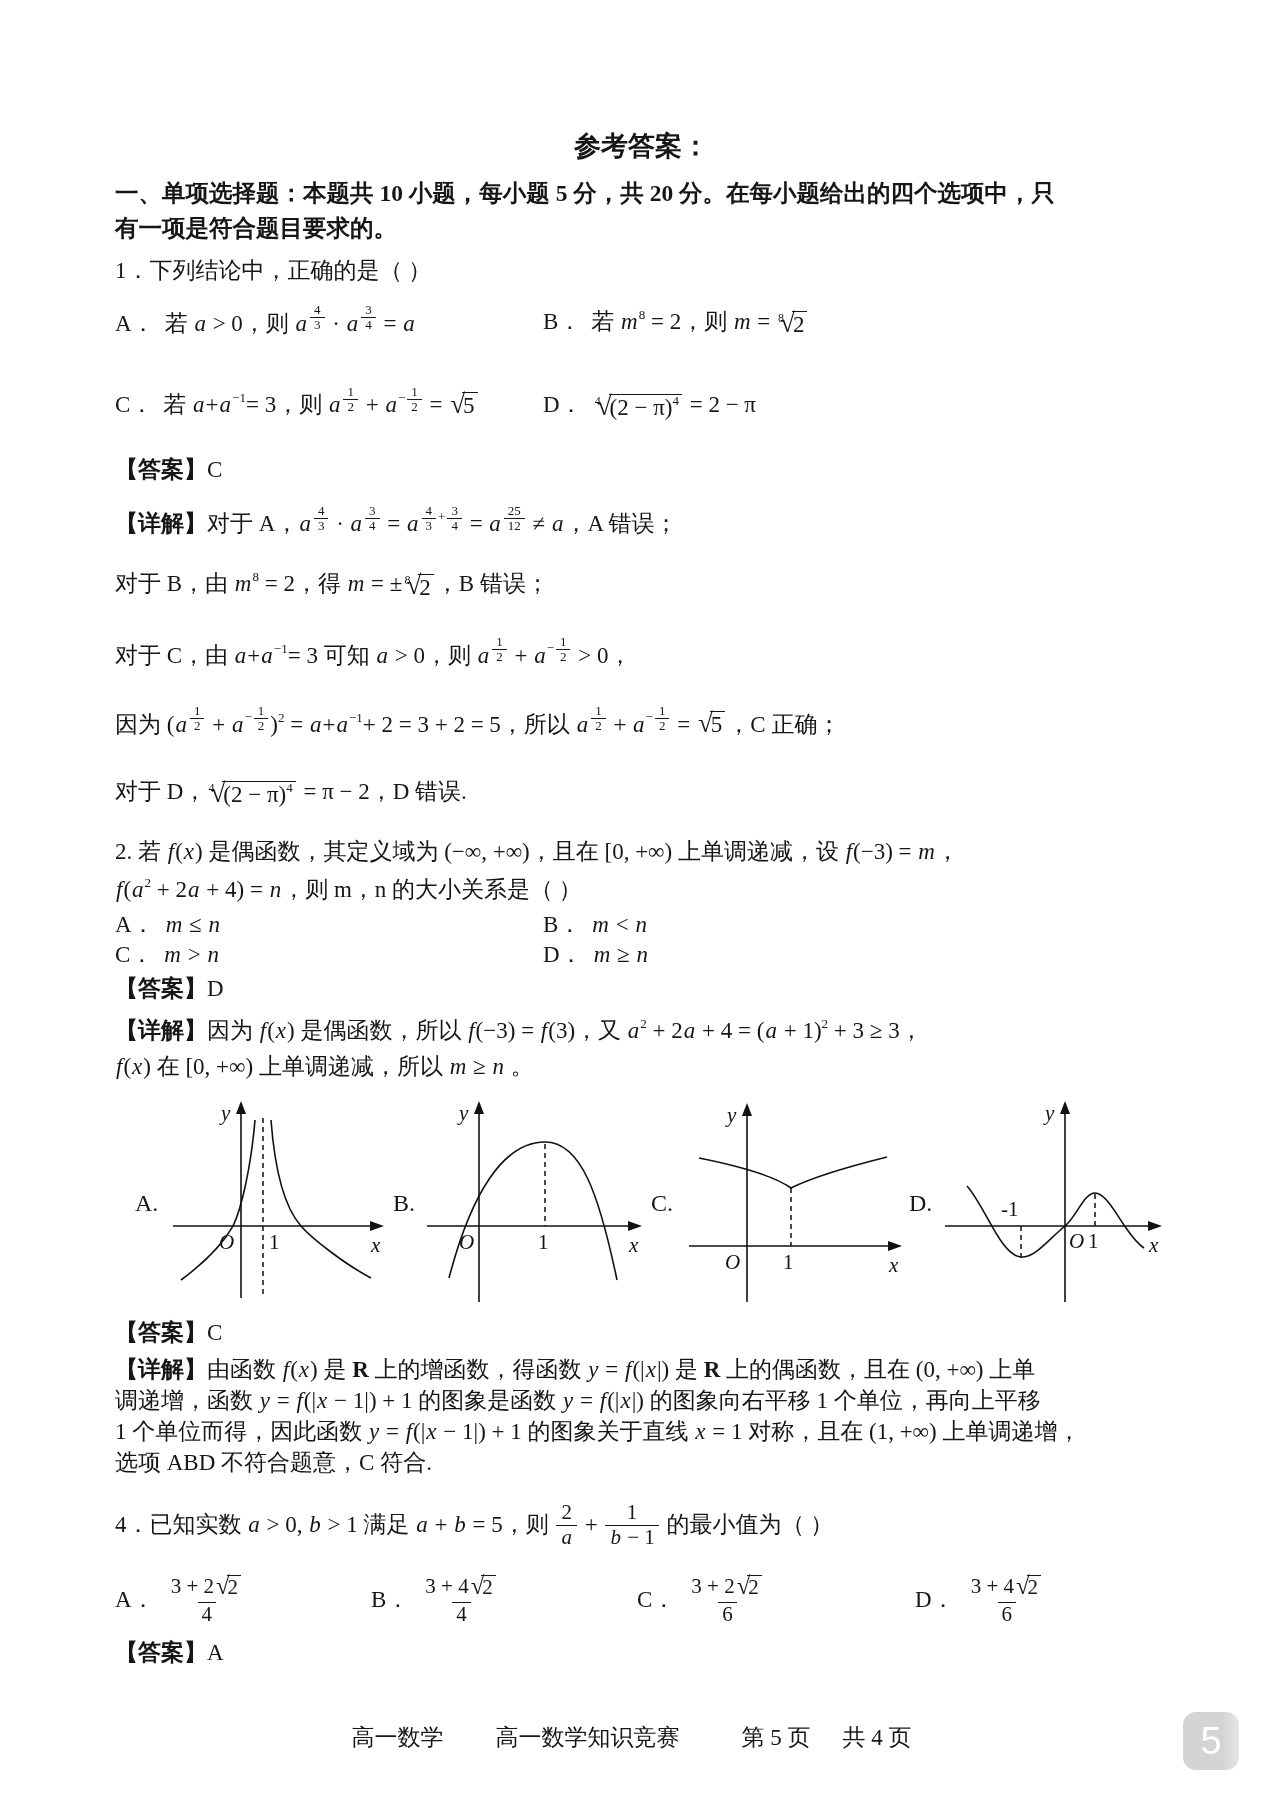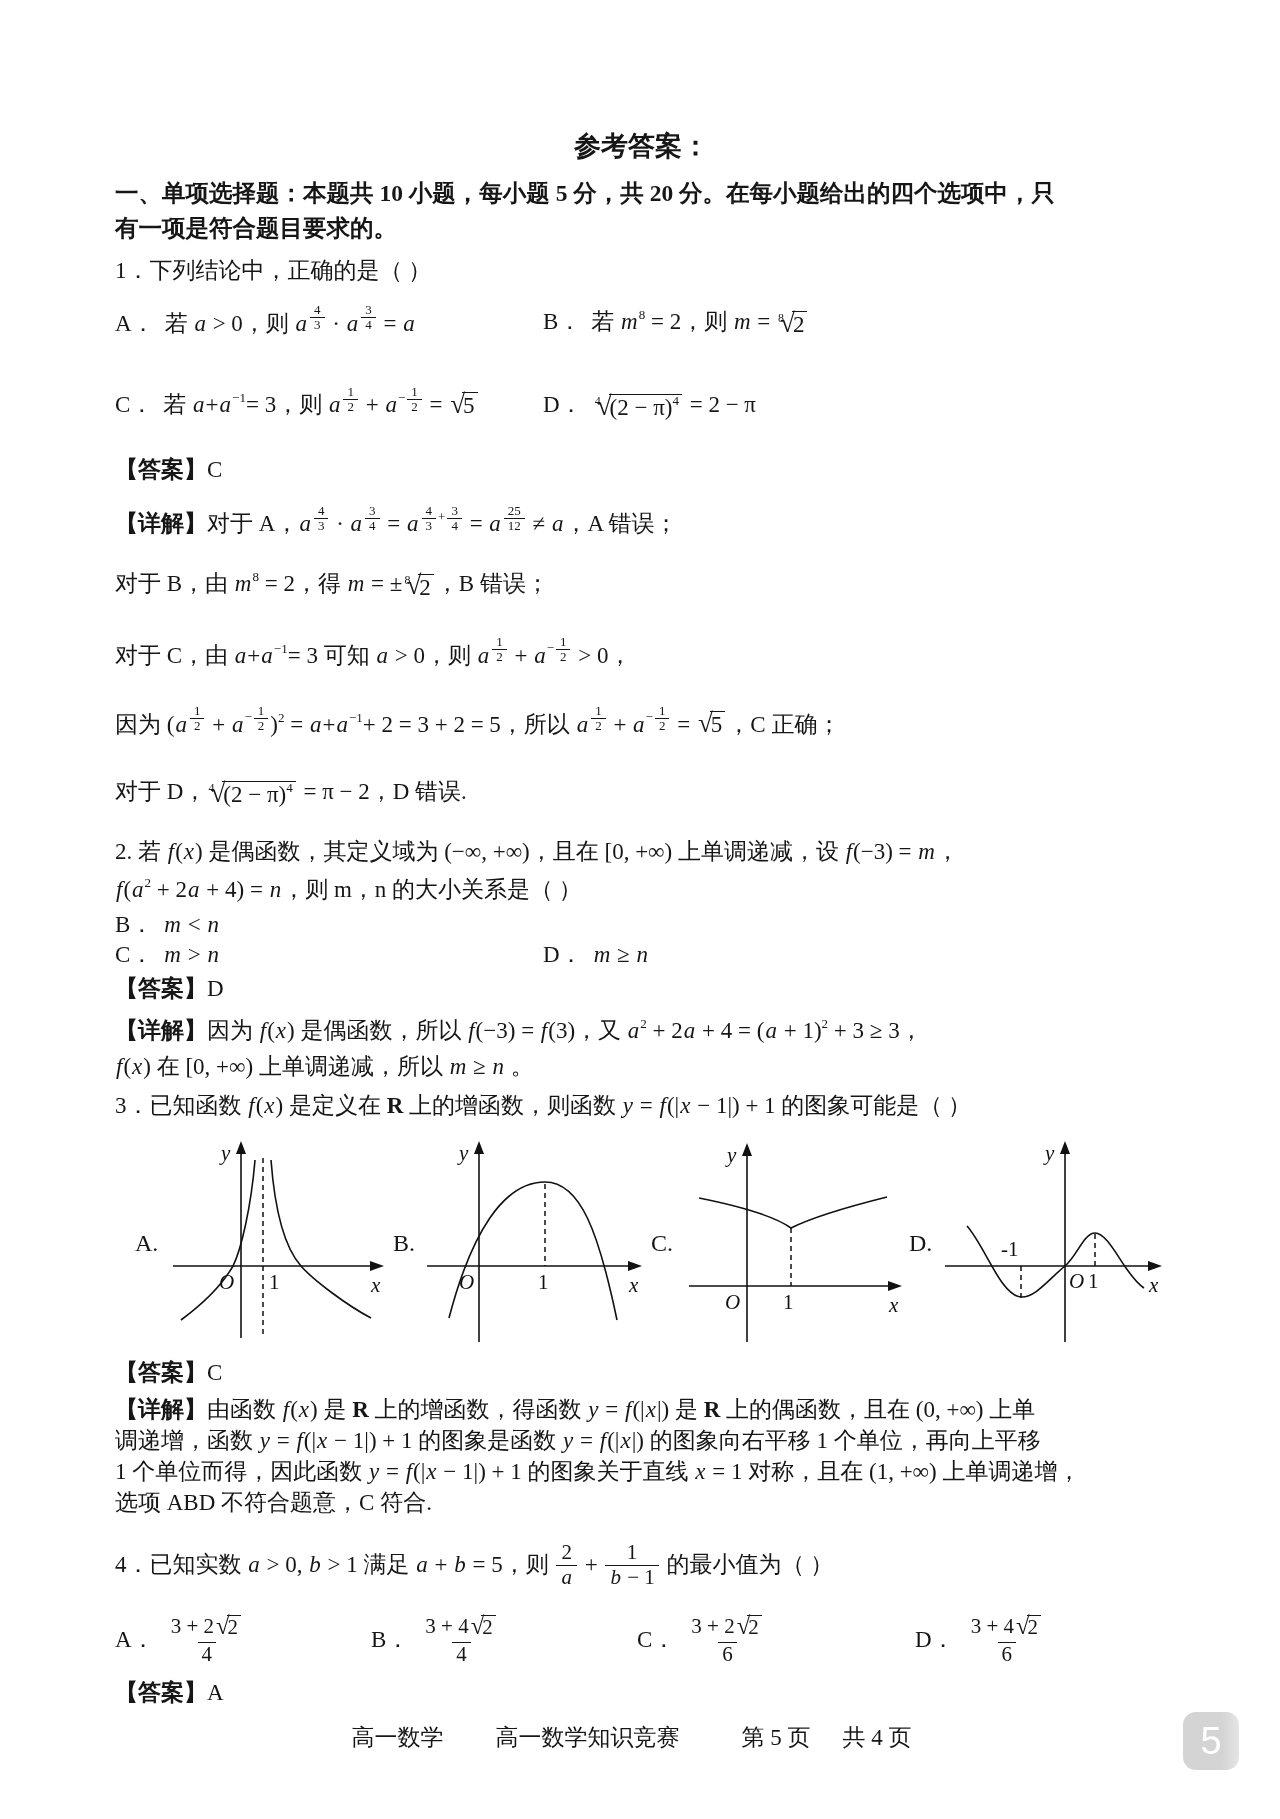--- a/index.html
+++ b/index.html
@@ -137,30 +137,30 @@
             <span class="fn">1</span>
             <span class="fd">2</span>
           </span></sup> + <i class="v">a</i><sup>−<span class="frac">
             <span class="fn">1</span>
             <span class="fd">2</span>
           </span></sup> = <span class="sqrt"><span class="rsign">√</span><span class="rbody">5</span></span>，C 正确；</div>
       <div class="bl" data-name="q1-explain-d">对于 D，<span class="sqrt"><span class="ridx">4</span><span class="rsign">√</span><span class="rbody">(2 − π)<sup>4</sup></span></span> = π − 2，D 错误.</div>
       <div class="bl" data-name="q2-stem-1">2. 若 <i class="v">f</i>(<i class="v">x</i>) 是偶函数，其定义域为 (−∞, +∞)，且在 [0, +∞) 上单调递减，设 <i class="v">f</i>(−3) = <i class="v">m</i>，</div>
       <div class="bl" data-name="q2-stem-2"><i class="v">f</i>(<i class="v">a</i><sup>2</sup> + 2<i class="v">a</i> + 4) = <i class="v">n</i>，则 m，n 的大小关系是（  ）</div>
       <div class="bl options cols2" data-name="q2-options-row1">
+        <div class="opt" data-name="q2-options-row1-option-a"><span class="olabel">A．</span><i class="v">m</i> ≤ <i class="v">n</i></div>
         <div class="opt" data-name="q2-options-row1-option-b"><span class="olabel">B．</span><i class="v">m</i> &lt; <i class="v">n</i></div>
       </div>
       <div class="bl options cols2" data-name="q2-options-row2">
         <div class="opt" data-name="q2-options-row2-option-a"><span class="olabel">C．</span><i class="v">m</i> &gt; <i class="v">n</i></div>
         <div class="opt" data-name="q2-options-row2-option-b"><span class="olabel">D．</span><i class="v">m</i> ≥ <i class="v">n</i></div>
       </div>
       <div class="bl" data-name="q2-answer"><b>【答案】</b>D</div>
       <div class="bl" data-name="q2-explain-1"><b>【详解】</b>因为 <i class="v">f</i>(<i class="v">x</i>) 是偶函数，所以 <i class="v">f</i>(−3) = <i class="v">f</i>(3)，又 <i class="v">a</i><sup>2</sup> + 2<i class="v">a</i> + 4 = (<i class="v">a</i> + 1)<sup>2</sup> + 3 ≥ 3，</div>
       <div class="bl" data-name="q2-explain-2"><i class="v">f</i>(<i class="v">x</i>) 在 [0, +∞) 上单调递减，所以 <i class="v">m</i> ≥ <i class="v">n</i> 。</div>
-      <div class="bl" data-name="q3-stem">3．已知函数 <i class="v">f</i>(<i class="v">x</i>) 是定义在 <b>R</b> 上的增函数，则函数 <i class="v">y</i> = <i class="v">f</i>(|<i class="v">x</i> − 1|) + 1 的图象可能是（  ）</div>
     </div>
 
   <div class="graphs" data-name="q3-graph-options">
 
     <div class="gcell" data-name="graph-option-a">
       <span class="glabel" data-name="graph-a-label">A.</span>
       <svg class="gsvg" viewBox="0 0 228 212" data-name="graph-a-plot">
         <g stroke="#111" stroke-width="1.6" fill="none">
           <line x1="10" y1="128" x2="212" y2="128" data-name="x-axis"></line>
           <line x1="78" y1="200" x2="78" y2="14" data-name="y-axis"></line>

